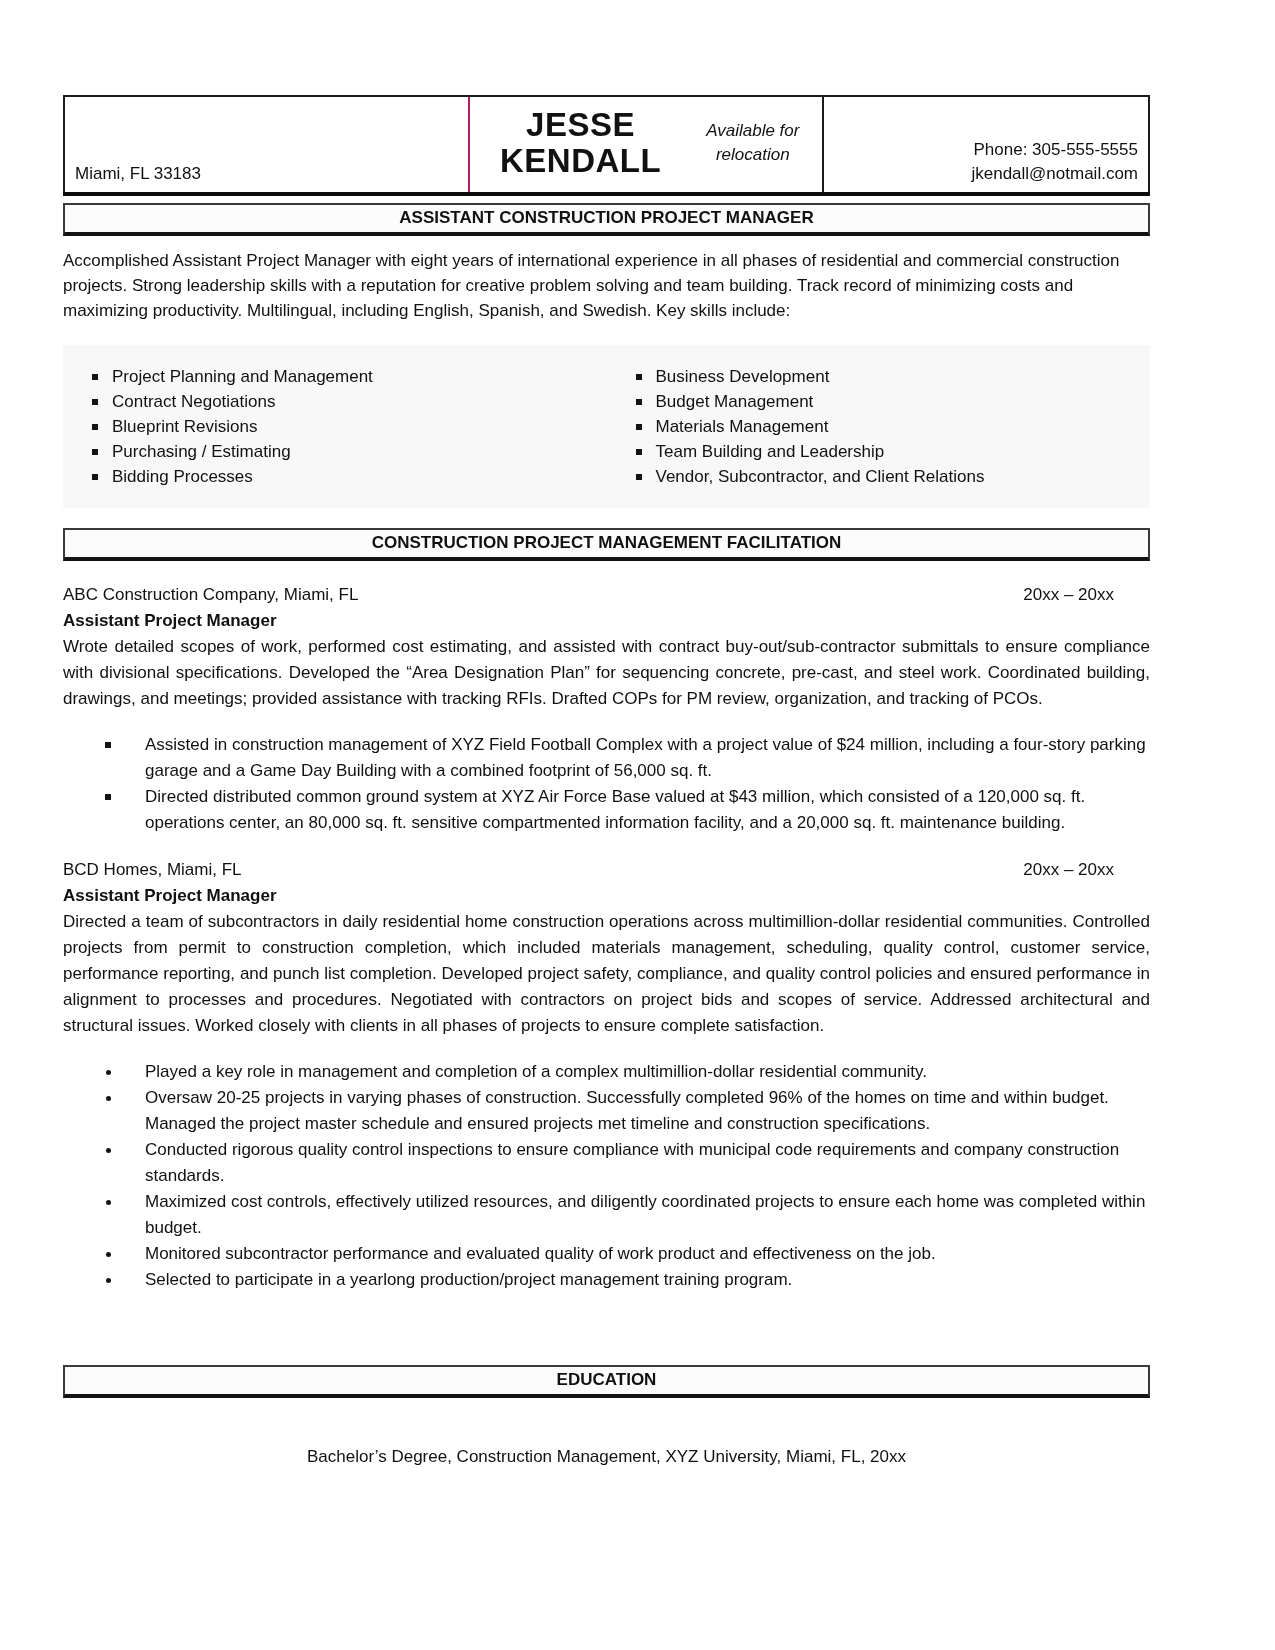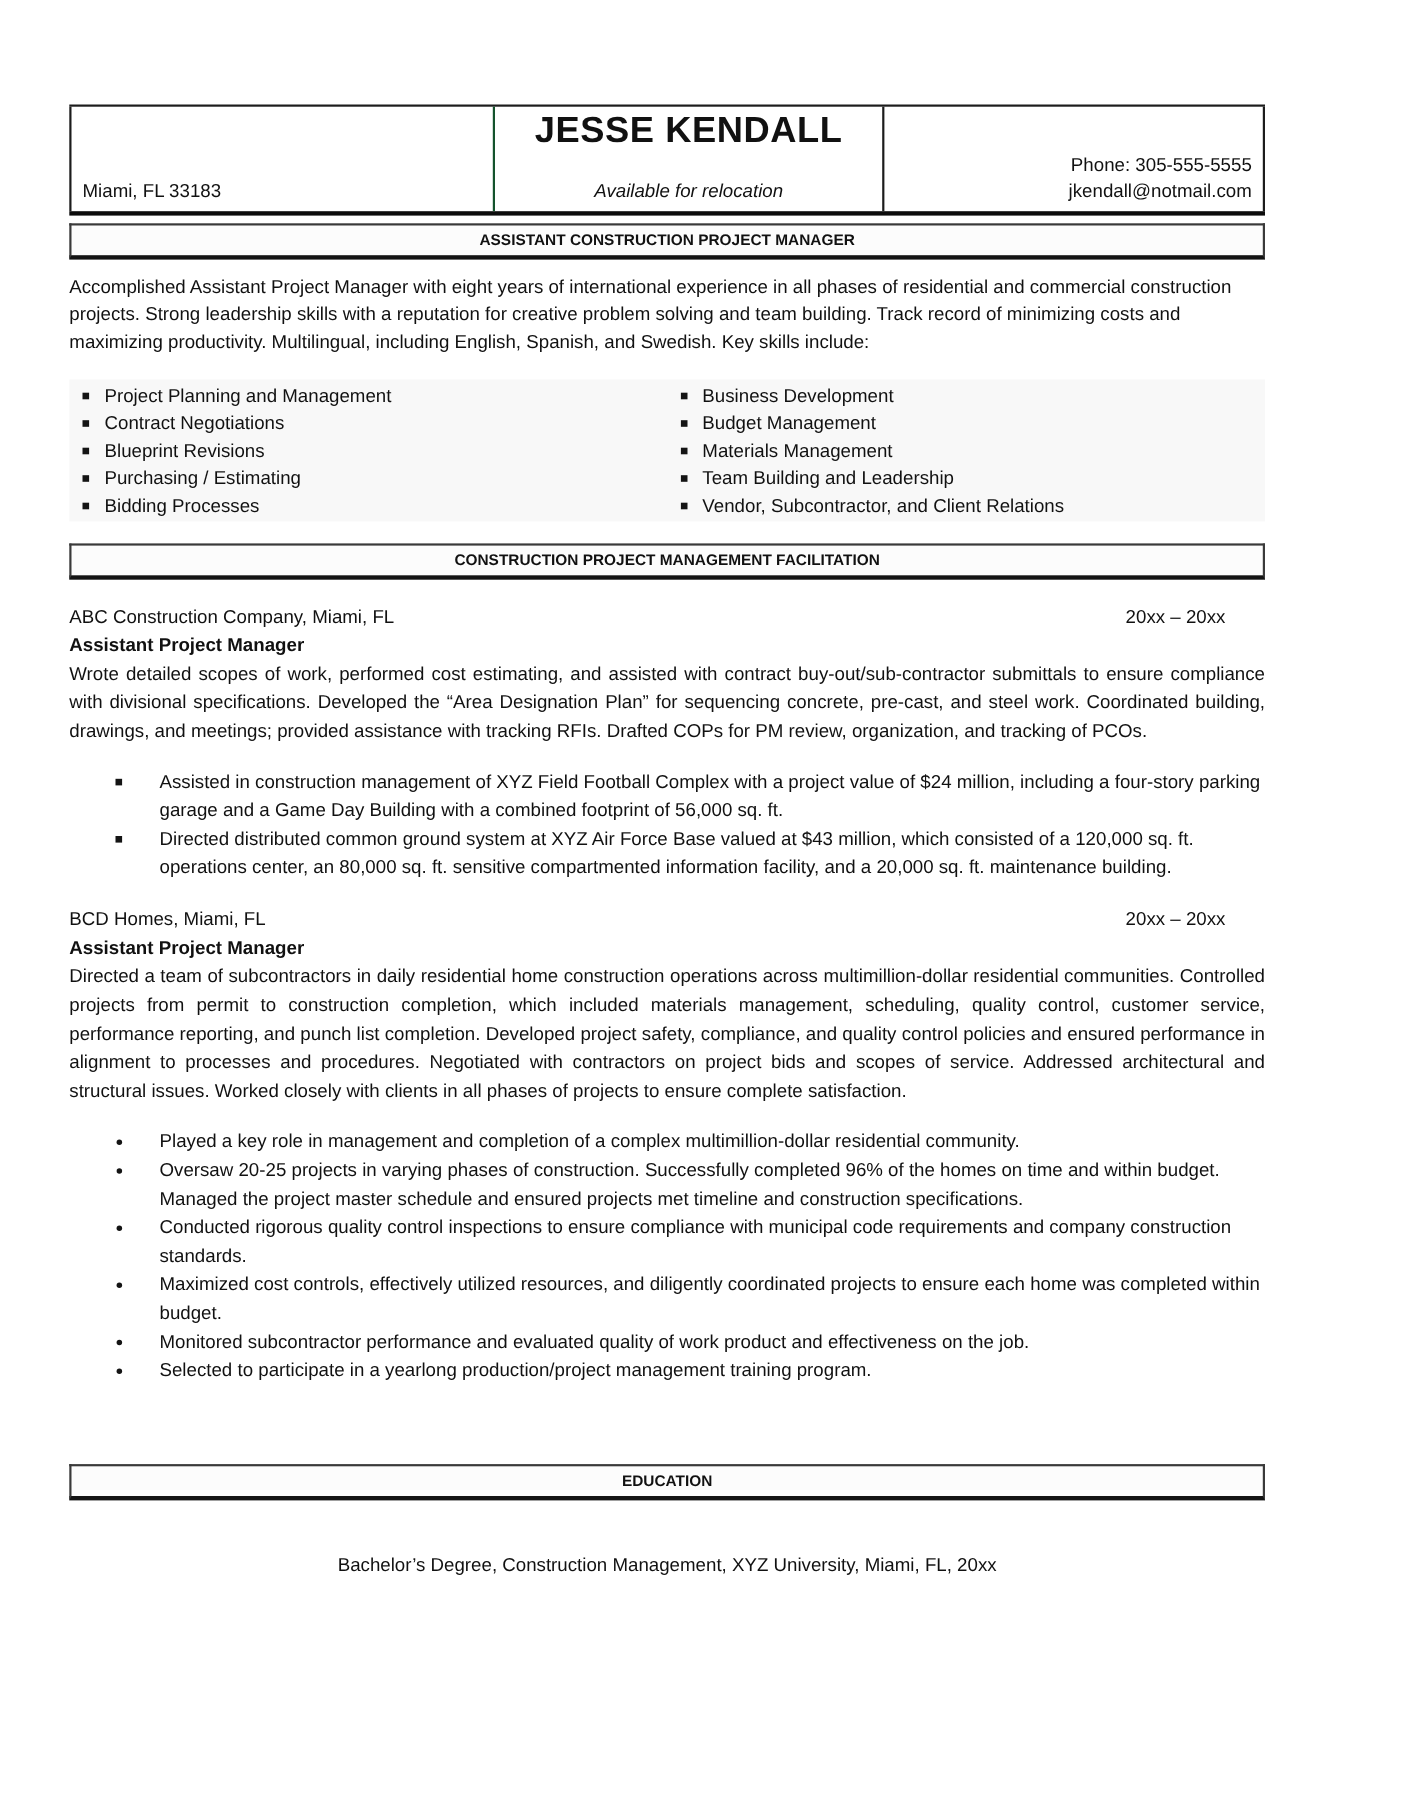--- a/index.html
+++ b/index.html
@@ -25,62 +25,63 @@
   .hcell { height: 100%; }
   .hcell.left {
     width: 35.4%;
     border-left: 2px solid #1c1c1c;
     display: flex; flex-direction: column; justify-content: flex-end;
     padding: 4px 8px 6px 10px;
     font-size: 17px; line-height: 24px;
   }
   .hcell.center {
     width: 32.8%;
-    border-left: 2px solid #14532d;
+    border-left: 2px solid #be185d;
     border-right: 2px solid #1c1c1c;
-    display: flex; flex-direction: column; justify-content: space-between;
+    display: flex; flex-direction: row; justify-content: space-between;
     align-items: center; text-align: center;
     padding: 3px 4px 6px;
+    margin-left: 20px;
   }
   .name { font-size: 33px; font-weight: bold; letter-spacing: 0.5px; line-height: 36px; }
   .reloc { font-size: 17px; line-height: 24px; font-style: italic; }
   .hcell.right {
     flex: 1;
     border-right: 2px solid #1c1c1c;
     display: flex; flex-direction: column; justify-content: flex-end; align-items: flex-end;
     padding: 4px 10px 6px 8px;
     font-size: 17px; line-height: 24px;
     text-align: right;
   }
 
   
   .banner {
     border: 2px solid #3a3a3a;
     border-bottom: 4px solid #141414;
     background: #fcfcfc;
     text-align: center;
     font-weight: bold;
-    font-size: 14px;
+    font-size: 17px;
     line-height: 22px;
     padding: 2px 0 3px;
   }
   .banner.title-banner { margin-top: 7px; }
   .banner.section-banner { margin-top: 20px; }
   .banner.education-banner { margin-top: 72px; }
 
   
   .summary { margin: 12px 0 0; font-size: 17px; line-height: 25px; }
 
   .skills {
     display: flex;
     margin-top: 22px;
     background: #f8f8f8;
     padding: 2px 0;
   }
-  ul.skill-col { list-style: none; margin: 0; padding: 0; width: 50%; }
+  ul.skill-col { list-style: none; margin: 17px; padding: 0; width: 50%; }
   ul.skill-col li {
     position: relative;
     padding-left: 32px;
     font-size: 17px; line-height: 25px;
   }
   .blt-sq {
     position: absolute; left: 12px; top: 10px;
     width: 6px; height: 6px; background: #141414;
   }
 

